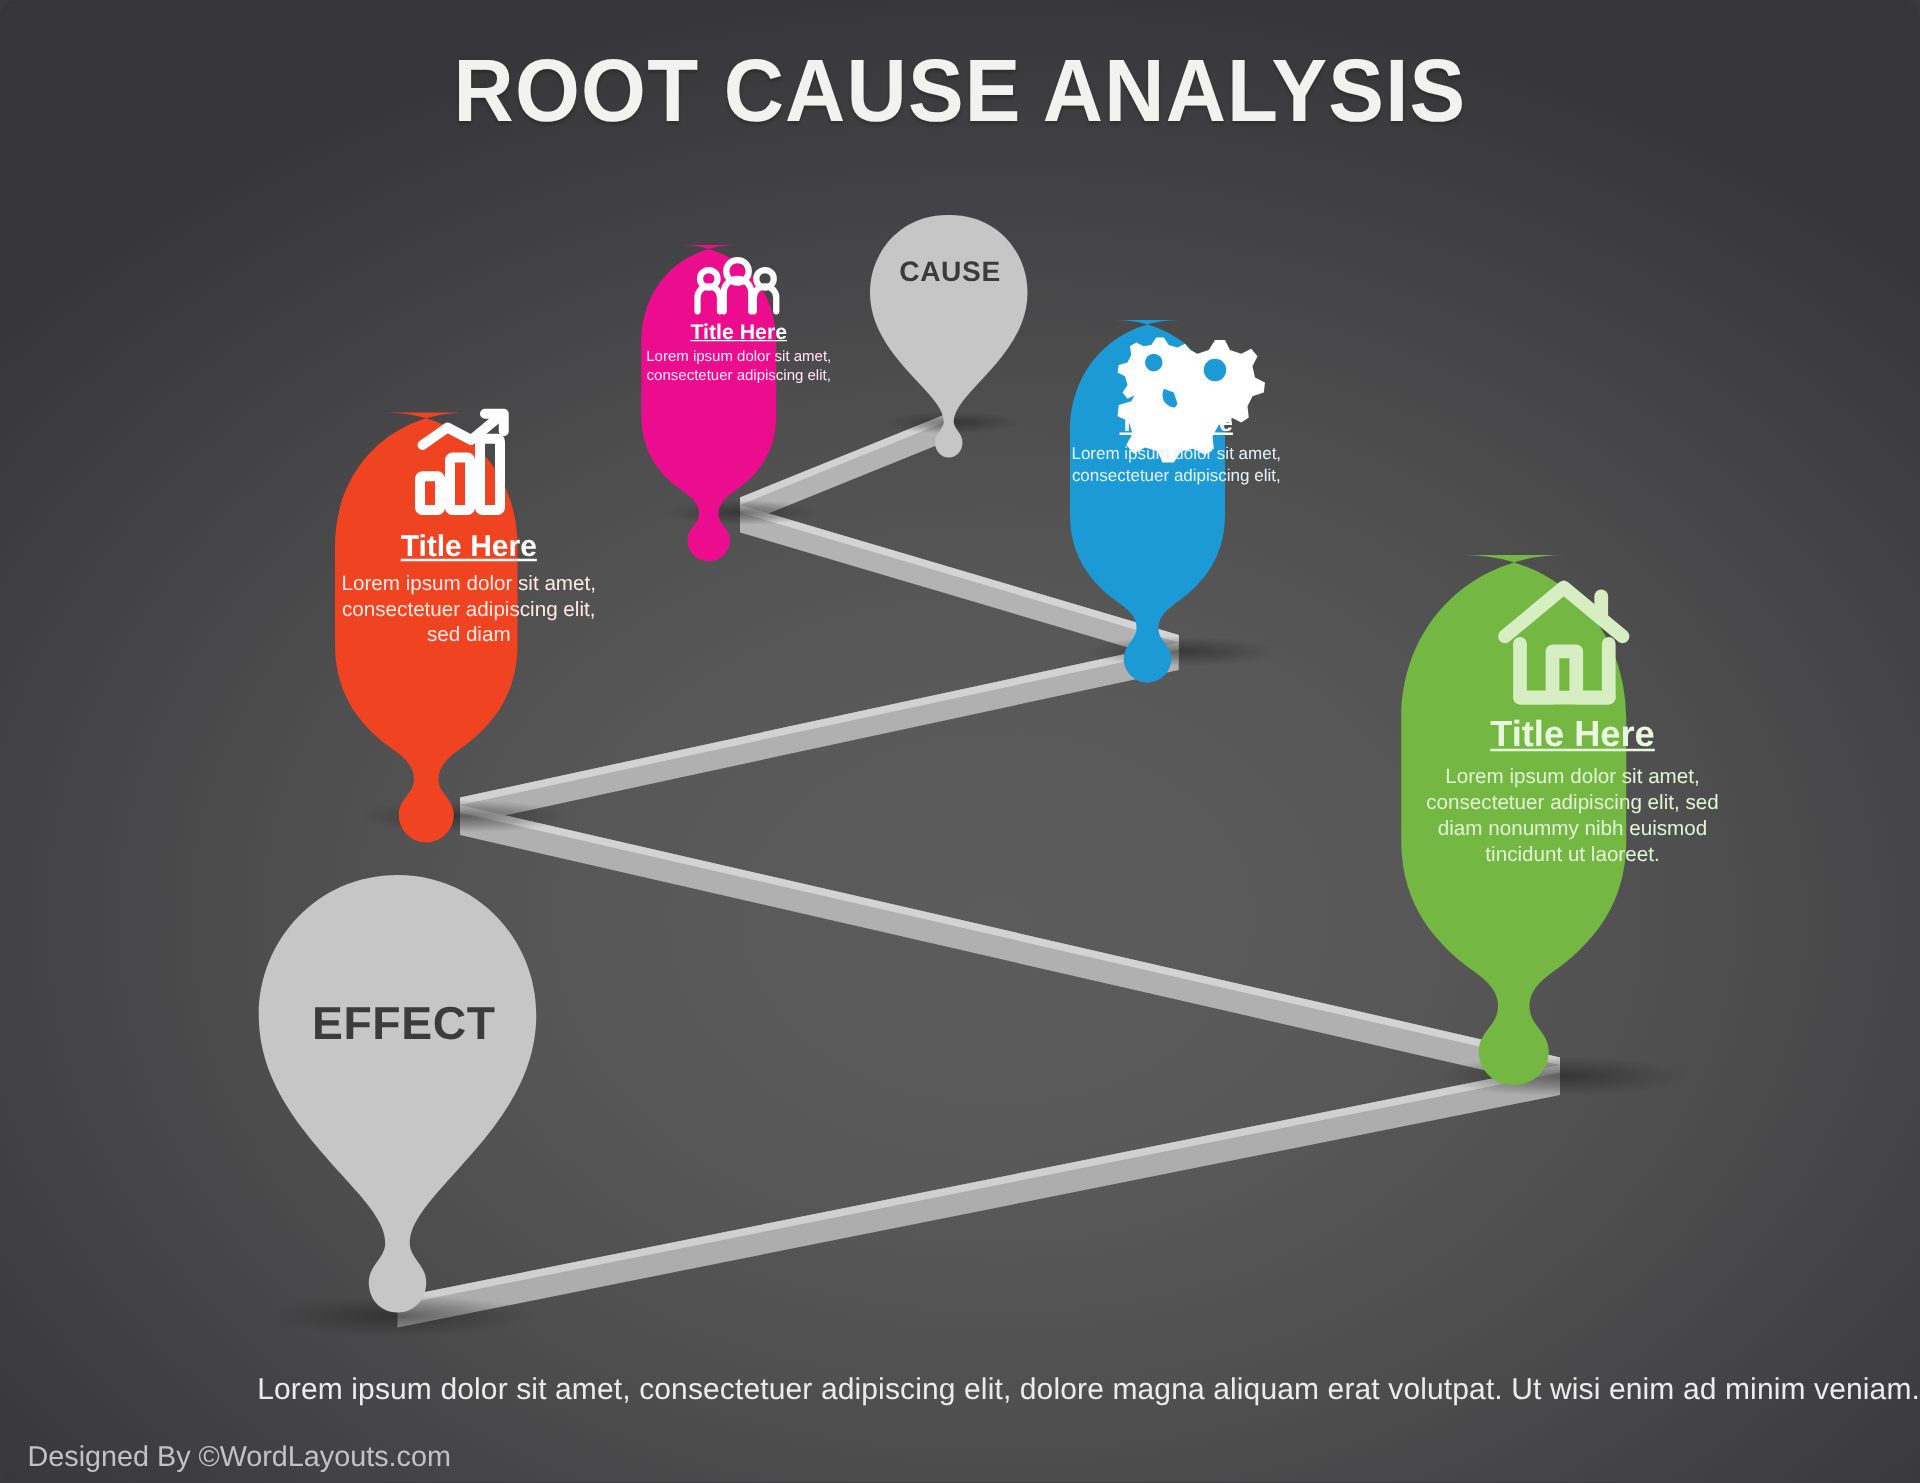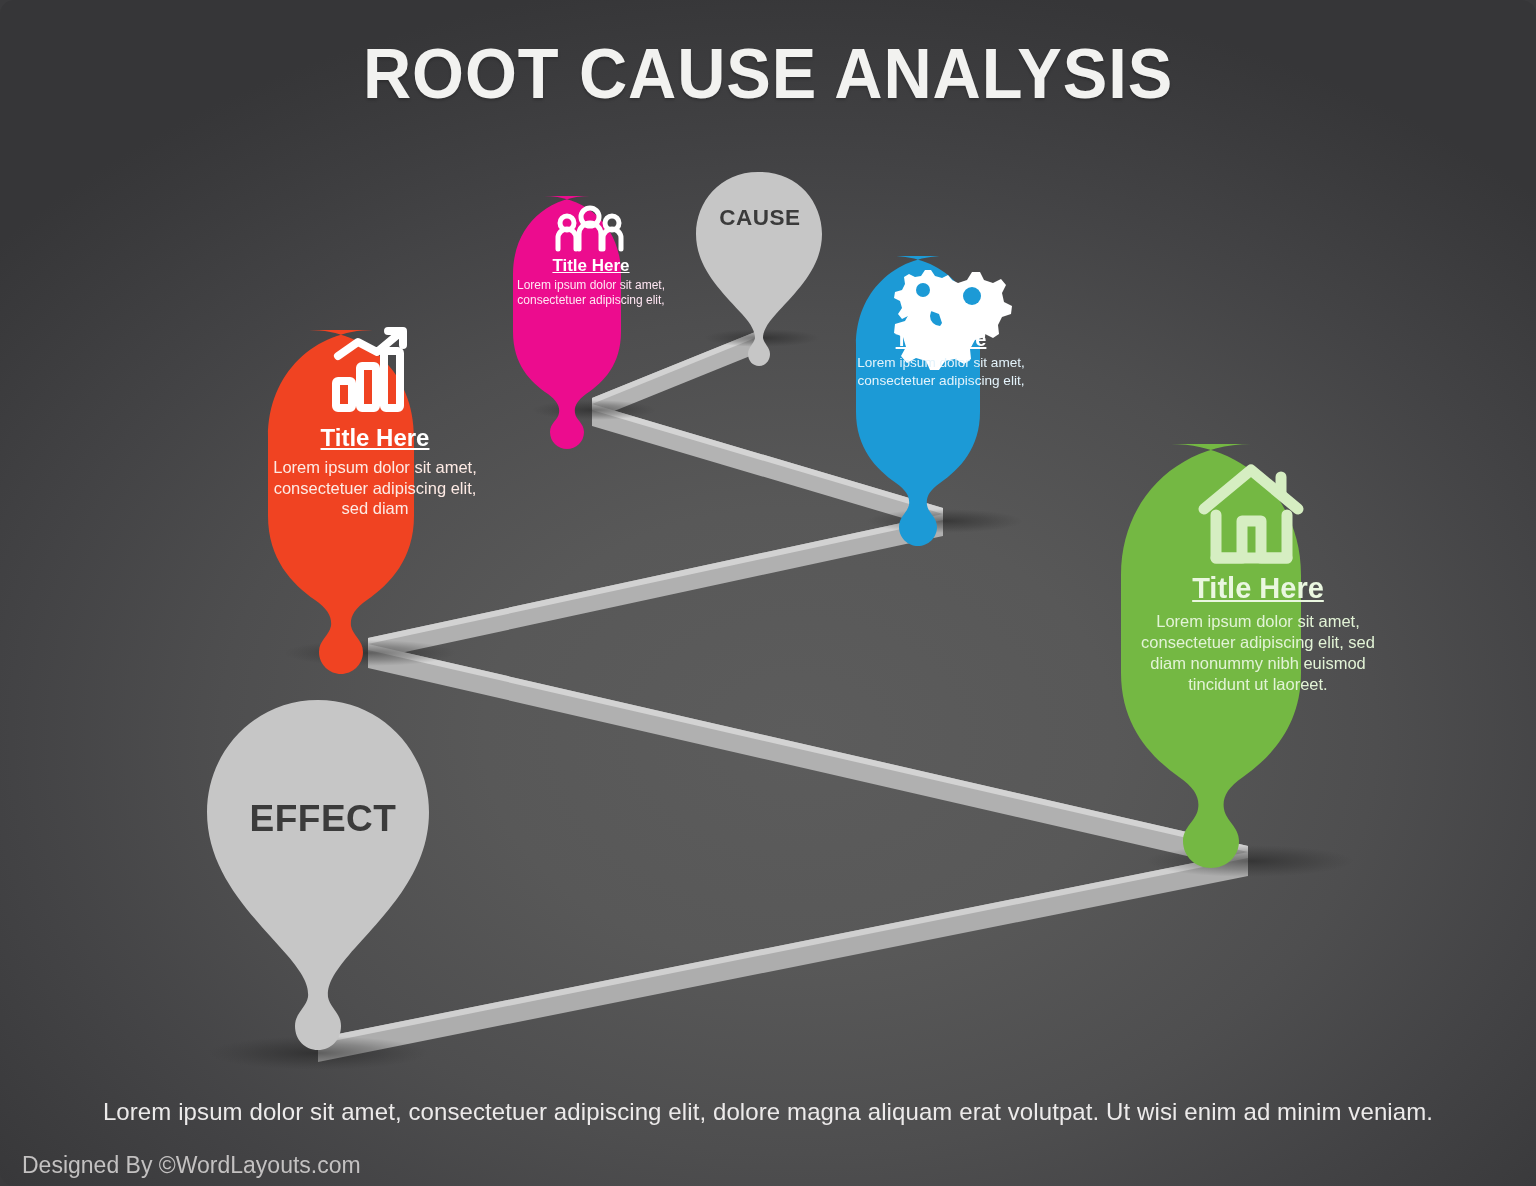--- a/index.html
+++ b/index.html
@@ -55,21 +55,21 @@
   .t-green .pin-body { font-size:16.5px; color:#e2f3d6; margin-top:7px; }
 
   .t-cause { left:686px; top:205px; width:148px; font-size:22.5px; font-weight:bold;
              color:#3b3b3b; letter-spacing:.5px; }
   .t-effect{ left:203px; top:798px; width:240px; font-size:37px;  font-weight:bold;
              color:#3b3b3b; letter-spacing:.5px; }
 
   
   .footer{
     position:absolute; left:0; top:1098px; width:1536px;
-    text-align:center; font-size:24px; color:#eceaea;
+    text-align:right; font-size:24px; color:#eceaea;
     letter-spacing:.1px;
   }
   .credit{
     position:absolute; left:22px; top:1152px;
     font-size:23px; color:#c3c1c1;
   }
 </style>
 </head>
 <body>
 

